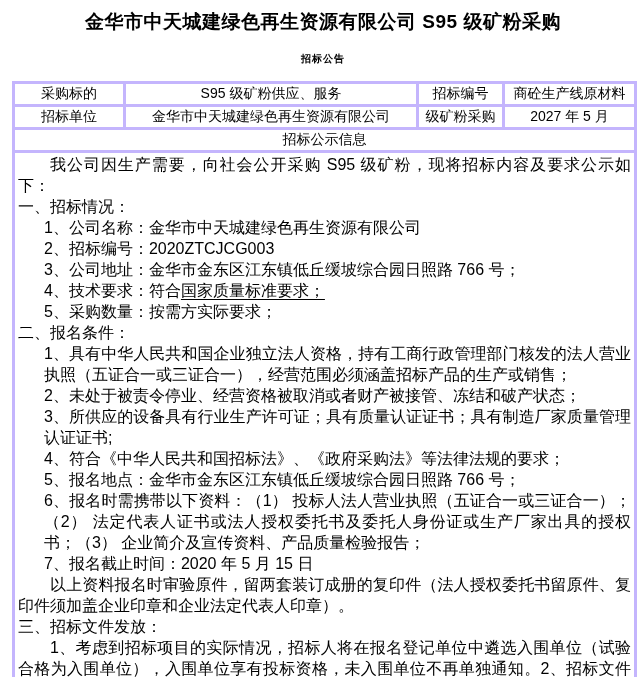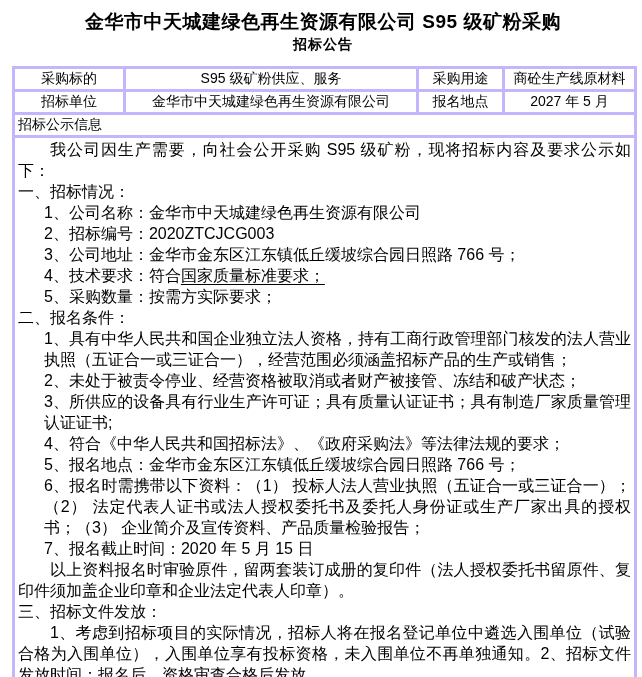--- a/index.html
+++ b/index.html
@@ -8,33 +8,33 @@
     width:642px; height:677px; overflow:hidden;
     font-family:"Liberation Sans","DejaVu Sans",sans-serif;
     color:#000; -webkit-font-smoothing:none;
   }
   .page { padding:6px 8px 0 12px; width:642px; }
   .doc-title {
     text-align:center; font-size:19px; font-weight:bold;
     letter-spacing:0.5px; margin-top:4px; line-height:24px;
   }
   .doc-subtitle {
-    text-align:center; font-size:14px; font-weight:bold;
-    margin-bottom:12px; line-height:20px; letter-spacing:1px;
+    text-align:center; font-size:10px; font-weight:bold;
+    margin-top:15px; margin-bottom:12px; line-height:20px; letter-spacing:1px;
   }
   table.doc-table {
     border-collapse:collapse; table-layout:fixed;
     width:622px; border:2px solid #000;
   }
   table.doc-table td {
     border:3px solid #c4b5fd; font-size:14px; vertical-align:middle;
     padding:1px 3px; overflow:hidden;
   }
   tr.meta-row td { height:22px; text-align:center; white-space:nowrap; }
-  td.info-header-cell { height:20px; text-align:left; padding-left:4px; font-size:14px; }
+  td.info-header-cell { height:20px; text-align:center; padding-left:4px; font-size:14px; }
   td.body-cell { padding:2px 4px 2px 4px; vertical-align:top; }
   .para { font-size:16px; line-height:21px; text-align:justify; }
   .para.plain   { padding-left:0; }
   .para.first2  { text-indent:2em; }
   .para.hang    { padding-left:26px; }
   .para.contact { padding-left:10px; text-align:left; }
   .u { text-decoration:underline; text-underline-offset:3px; }
 </style>
 </head>
 <body>
@@ -48,27 +48,27 @@
     <colgroup>
       <col style="width:111px">
         <col style="width:293px">
         <col style="width:86px">
         <col style="width:132px">
     </colgroup>
     <tbody>
       <tr class="meta-row">
         <td>采购标的</td>
         <td>S95 级矿粉供应、服务</td>
-        <td>采购用途</td>
+        <td>招标编号</td>
         <td>商砼生产线原材料</td>
       </tr>
       <tr class="meta-row">
         <td>招标单位</td>
         <td>金华市中天城建绿色再生资源有限公司</td>
-        <td>报名地点</td>
+        <td>级矿粉采购</td>
         <td>2027 年 5 月</td>
       </tr>
       <tr>
         <td class="info-header-cell" colspan="4">招标公示信息</td>
       </tr>
       <tr>
         <td class="body-cell" colspan="4" id="body-cell">
             <div class="para first2"><span>我公司因生产需要，向社会公开采购 S95 级矿粉，现将招标内容及要求公示如下：</span></div>
             <div class="para plain"><span>一、招标情况：</span></div>
             <div class="para hang"><span>1、公司名称：金华市中天城建绿色再生资源有限公司</span></div>

